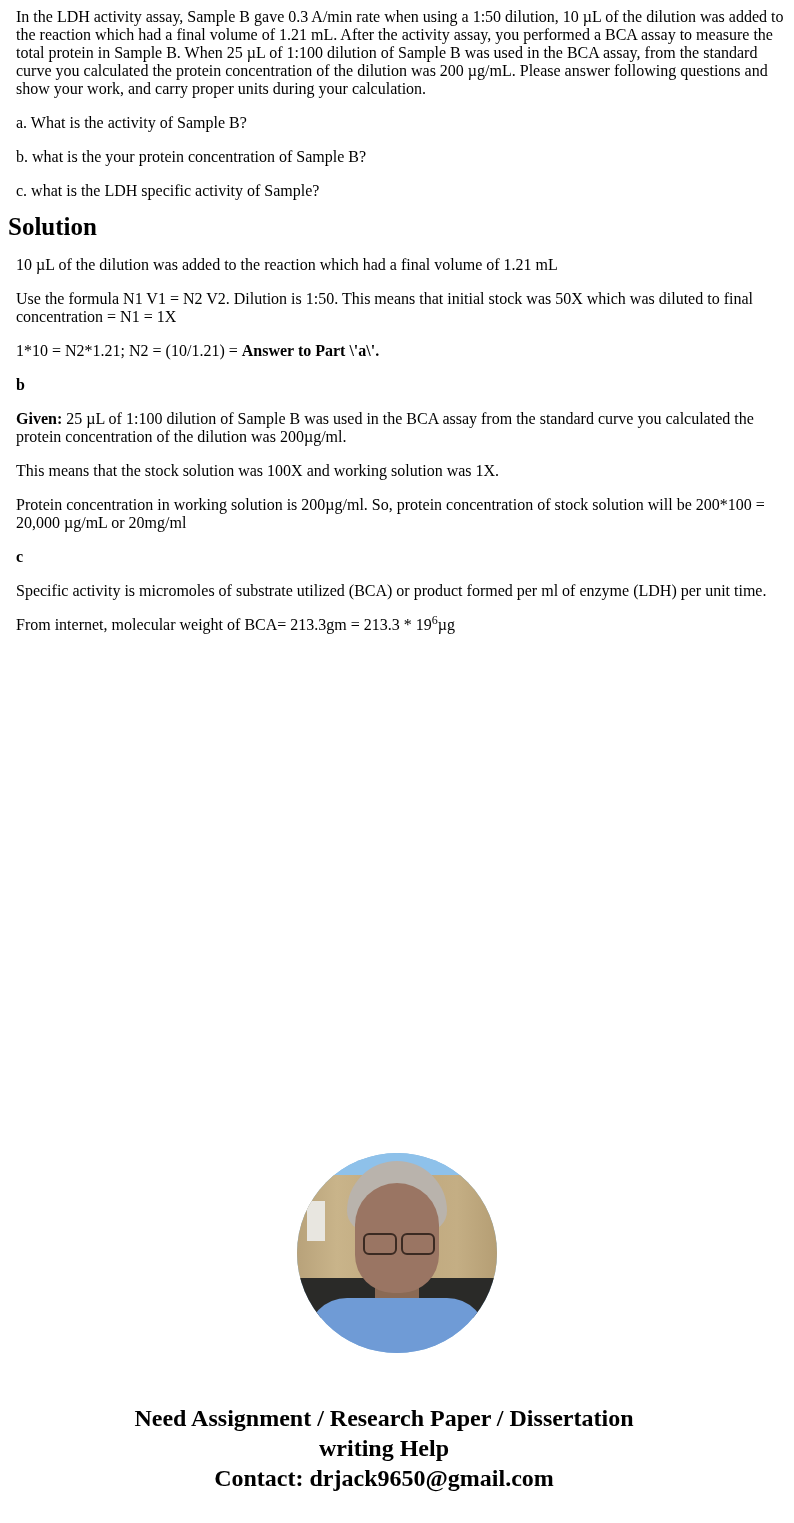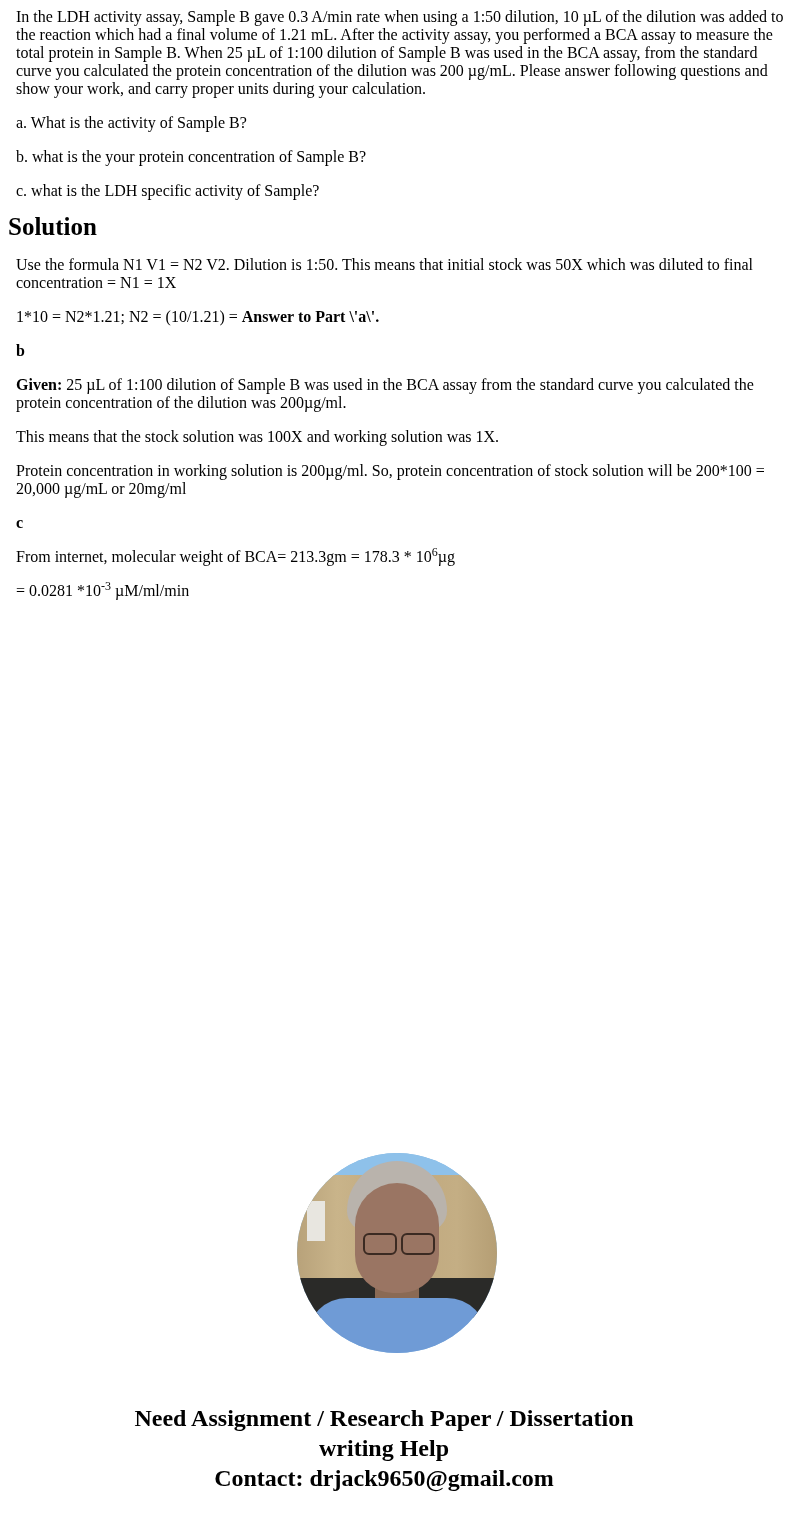--- a/index.html
+++ b/index.html
@@ -63,31 +63,32 @@
 <body>
 
 <div class="content">
   <p>In the LDH activity assay, Sample B gave 0.3 A/min rate when using a 1:50 dilution, 10 µL of the dilution was added to the reaction which had a final volume of 1.21 mL. After the activity assay, you performed a BCA assay to measure the total protein in Sample B. When 25 µL of 1:100 dilution of Sample B was used in the BCA assay, from the standard curve you calculated the protein concentration of the dilution was 200 µg/mL. Please answer following questions and show your work, and carry proper units during your calculation.</p>
   <p>a. What is the activity of Sample B?</p>
   <p>b. what is the your protein concentration of Sample B?</p>
   <p>c. what is the LDH specific activity of Sample?</p>
 
   <h3>Solution</h3>
 
+  <p>10 µL of the dilution was added to the reaction which had a final volume of 1.21 mL</p>
   <p>Use the formula N1 V1 = N2 V2. Dilution is 1:50. This means that initial stock was 50X which was diluted to final concentration = N1 = 1X</p>
   <p><span>1*10 = N2*1.21; N2 = (10/1.21) = </span><b>Answer to Part \'a\'.</b></p>
 
   <p><b>b</b></p>
   <p><b>Given:</b><span> 25 µL of 1:100 dilution of Sample B was used in the BCA assay from the standard curve you calculated the protein concentration of the dilution was 200µg/ml.</span></p>
   <p>This means that the stock solution was 100X and working solution was 1X.</p>
   <p>Protein concentration in working solution is 200µg/ml. So, protein concentration of stock solution will be 200*100 = 20,000 µg/mL or 20mg/ml</p>
 
   <p><b>c</b></p>
-  <p><span>From internet, molecular weight of BCA= 213.3gm = 178.3 * 10</span><sup>6</sup><span>µg</span></p>
-  <p><span>= 0.0281 *10</span><sup>-3</sup><span> µM/ml/min</span></p>
+  <p>Specific activity is micromoles of substrate utilized (BCA) or product formed per ml of enzyme (LDH) per unit time.</p>
+  <p><span>From internet, molecular weight of BCA= 213.3gm = 213.3 * 19</span><sup>6</sup><span>µg</span></p>
 </div>
 
 <div class="avatar" title="author photo">
   <div class="av-sky"></div>
   <div class="av-wall"></div>
   <div class="av-switch"></div>
   <div class="av-dark"></div>
   <div class="av-neck"></div>
   <div class="av-shirt"></div>
   <div class="av-hair"></div>

